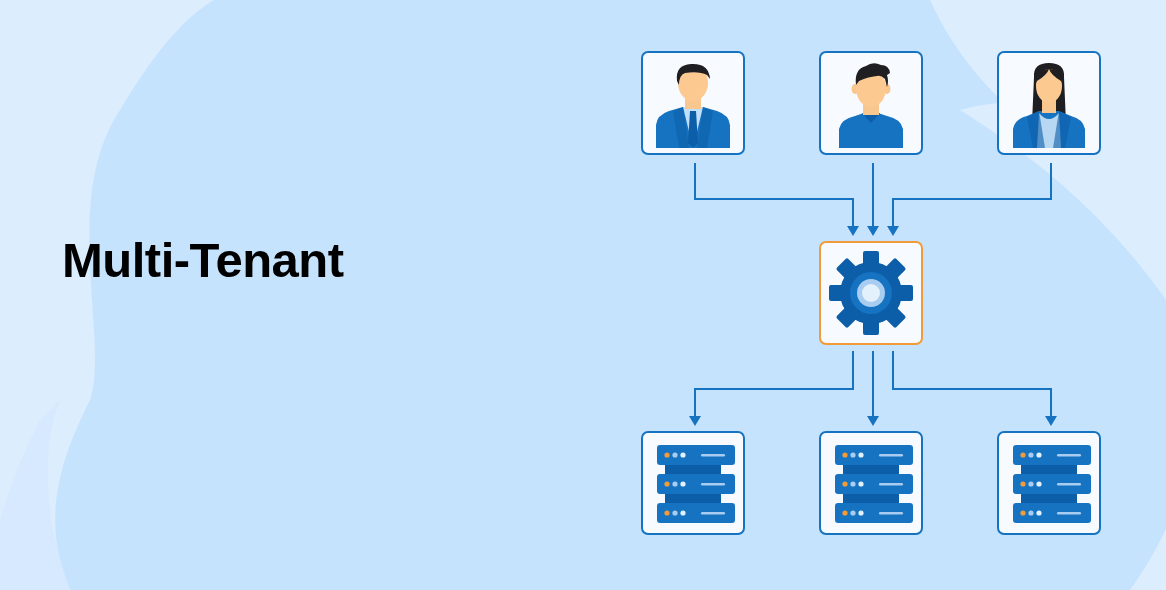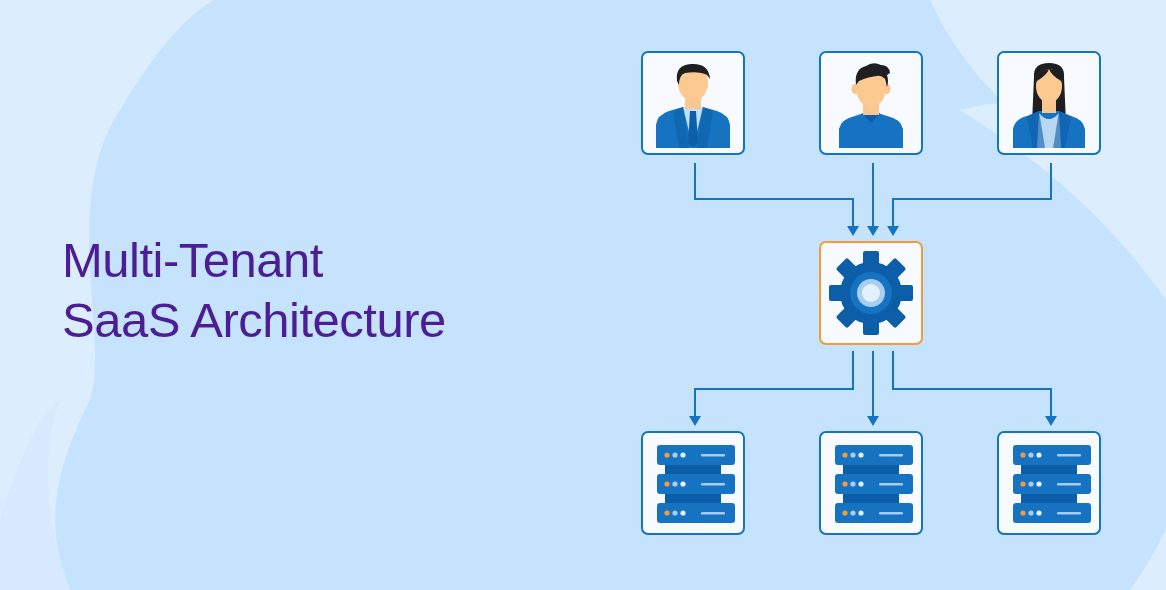--- a/index.html
+++ b/index.html
@@ -4,21 +4,21 @@
   <style>
     html, body { margin: 0; padding: 0; }
     body {
       width: 1166px; height: 590px; overflow: hidden; position: relative;
       background: #dcedfe;
       font-family: "Liberation Sans", "DejaVu Sans", sans-serif;
     }
     .bg { position: absolute; left: 0; top: 0; width: 1166px; height: 590px; }
     .title {
       position: absolute; left: 62px; top: 230px;
-      font-size: 49px; font-weight: 400; line-height: 60px; color: #4c1d95;
+      font-size: 49px; font-weight: 700; line-height: 60px; color: #000000;
       letter-spacing: -0.5px;
     }
     .title div { white-space: nowrap; }
     .card {
       position: absolute; width: 104px; height: 104px; box-sizing: border-box;
       background: #f7fafe; border: 2px solid #1673c2; border-radius: 7px;
       overflow: hidden;
     }
     .card.hub { border-color: #f29b38; }
     .card svg { position: absolute; left: 0; top: 0; }
@@ -31,21 +31,20 @@
   <rect width="1166" height="590" fill="#dcedfe"></rect>
   <path d="M 214 0 L 930 0 C 980 110, 1070 150, 1130 200 L 1166 230 L 1166 590 L 70 590 C 40 520, 60 460, 90 400 C 110 340, 60 200, 120 110 C 150 60, 180 20, 214 0 Z" fill="#c6e3fe"></path>
   <path d="M 0 520 C 15 470, 30 440, 40 420 L 60 400 C 40 450, 45 520, 70 590 L 0 590 Z" fill="#d6e9fe"></path>
   <path d="M 930 120 C 1000 90, 1090 100, 1166 120 L 1166 590 L 1110 590 C 1150 430, 1100 260, 930 175 Z" fill="#d6e9fe" opacity="0.0"></path>
   <path d="M 1166 130 C 1100 100, 1010 95, 960 110 C 1040 160, 1110 220, 1166 300 Z" fill="#dcedfe"></path>
   <path d="M 1166 300 C 1220 420, 1180 520, 1130 590 L 1166 590 Z" fill="#dcedfe"></path>
 </svg>
 
 <div class="title">
   <div>Multi-Tenant</div>
-  <div>SaaS Architecture</div>
 </div>
 
 <svg class="wires" width="1166" height="590" viewBox="0 0 1166 590">
   <g stroke="#1673c2" stroke-width="2" fill="none">
 
     <polyline points="695,163 695,199 853,199 853,228"></polyline>
     <polyline points="873,163 873,228"></polyline>
     <polyline points="1051,163 1051,199 893,199 893,228"></polyline>
 
     <polyline points="853,351 853,389 695,389 695,418"></polyline>

